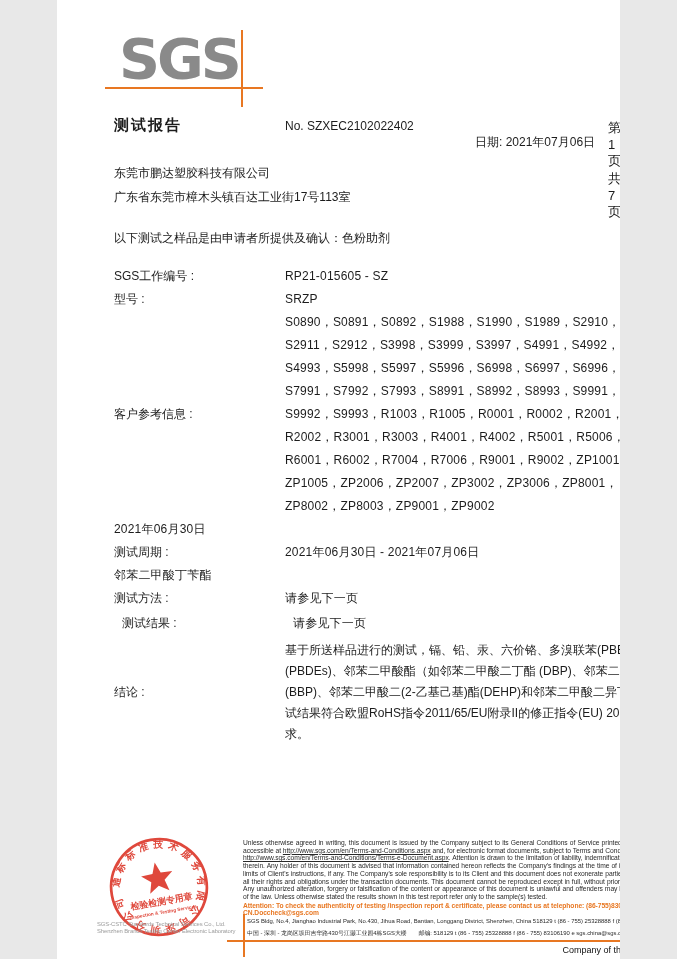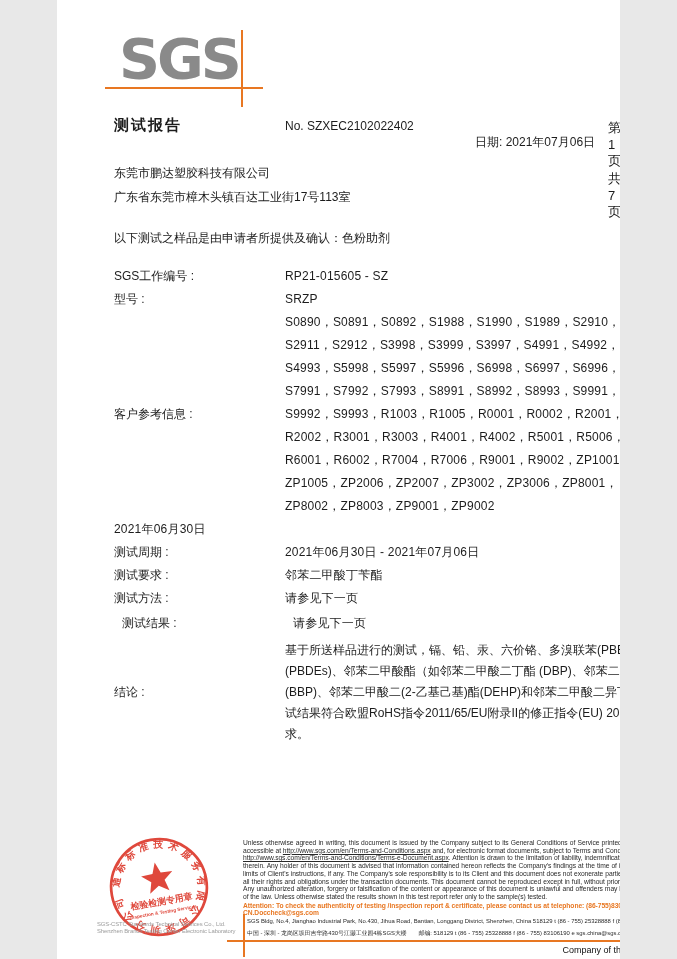--- a/index.html
+++ b/index.html
@@ -98,21 +98,20 @@
 ZP8002，ZP8003，ZP9001，ZP9002</div>
     </div>
     <div class="frow">
       <div class="fvalue">2021年06月30日</div>
     </div>
     <div class="frow">
       <div class="flabel">测试周期 :</div>
       <div class="fvalue">2021年06月30日 - 2021年07月06日</div>
     </div>
     <div class="frow">
-      <div class="flabel">测试要求 :</div>
       <div class="fvalue">邻苯二甲酸丁苄酯</div>
     </div>
     <div class="frow">
       <div class="flabel">测试方法 :</div>
       <div class="fvalue">请参见下一页</div>
     </div>
     <div class="frow gap-sm">
       <div class="flabel">测试结果 :</div>
       <div class="fvalue">请参见下一页</div>
     </div>

